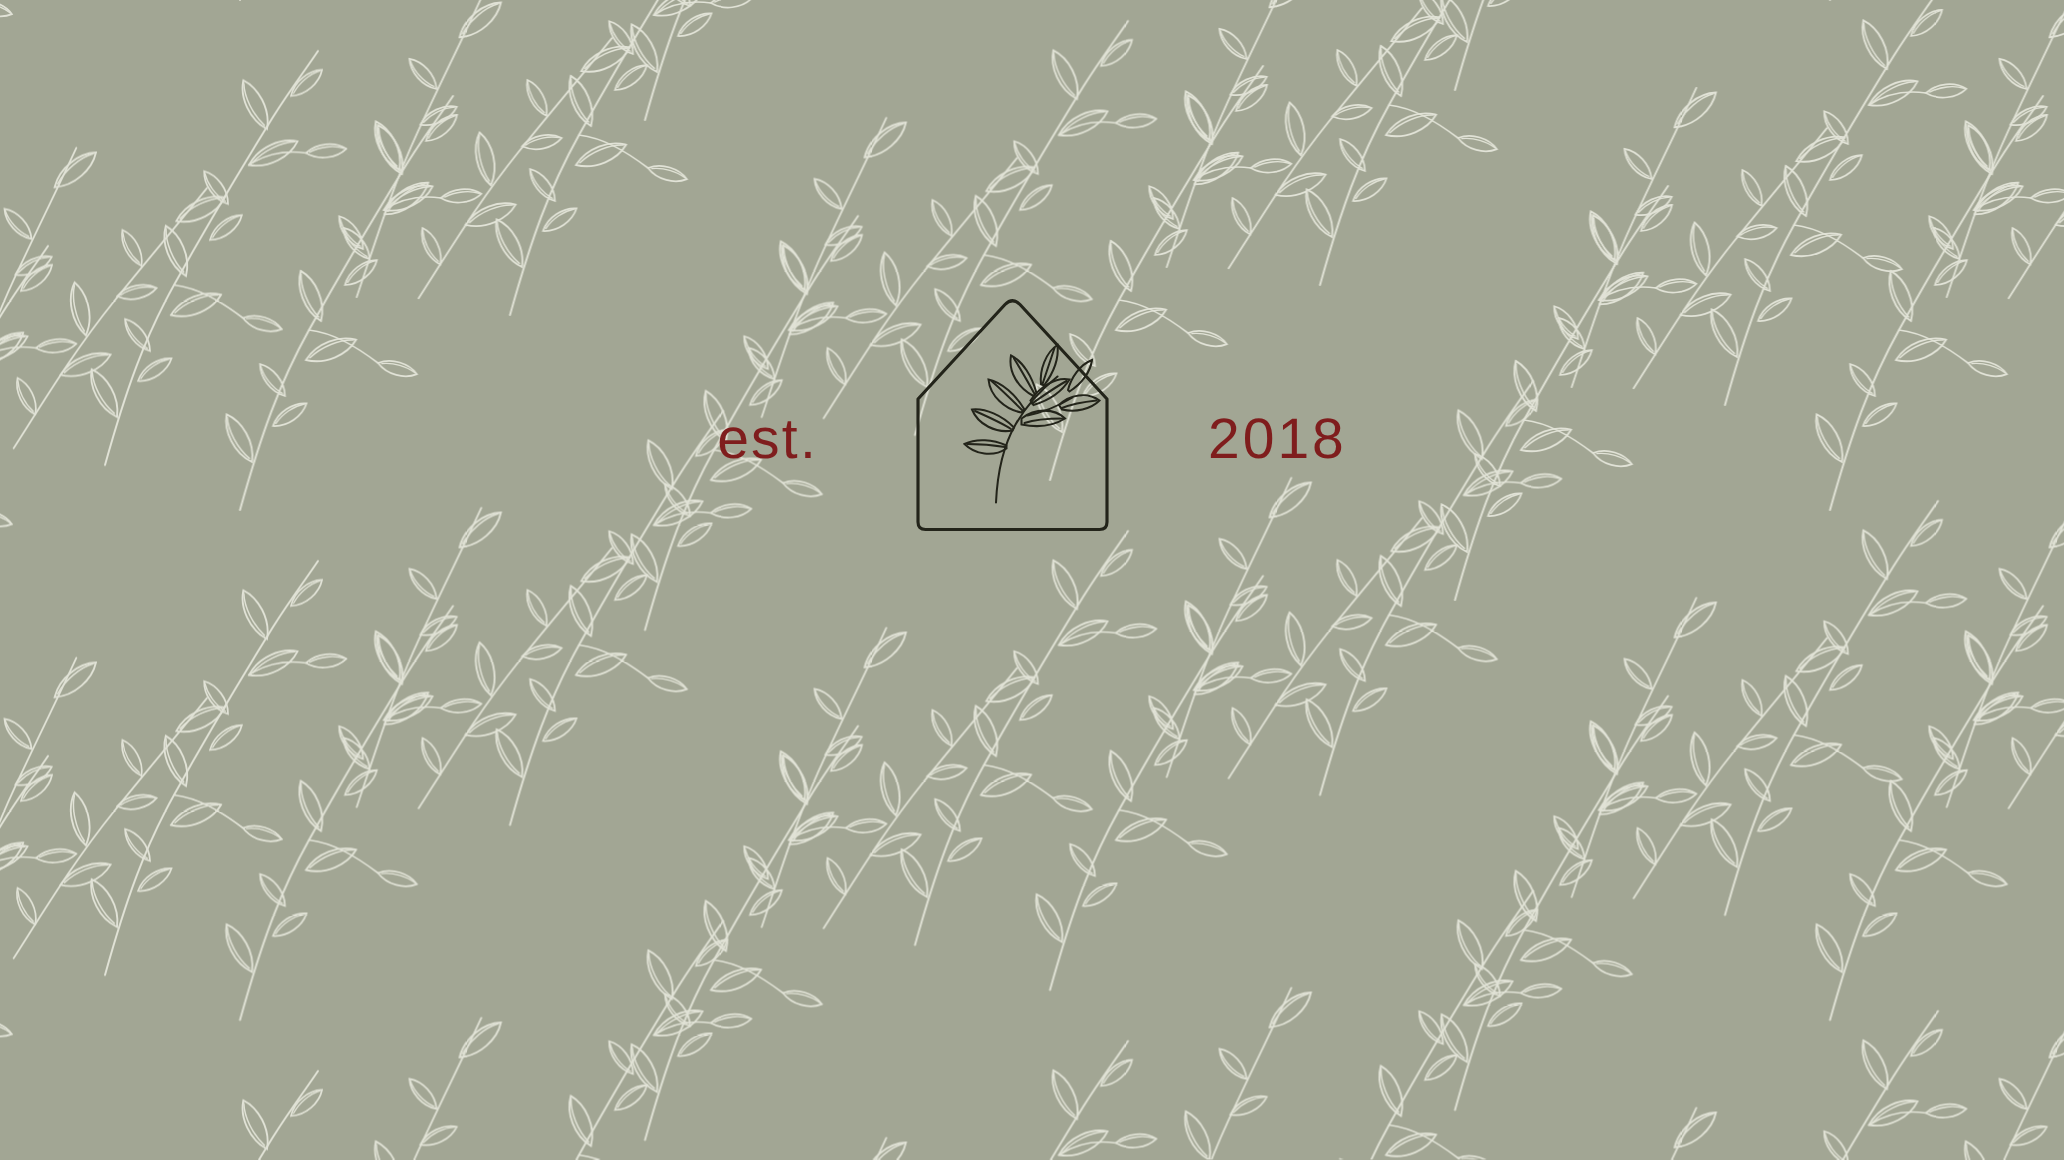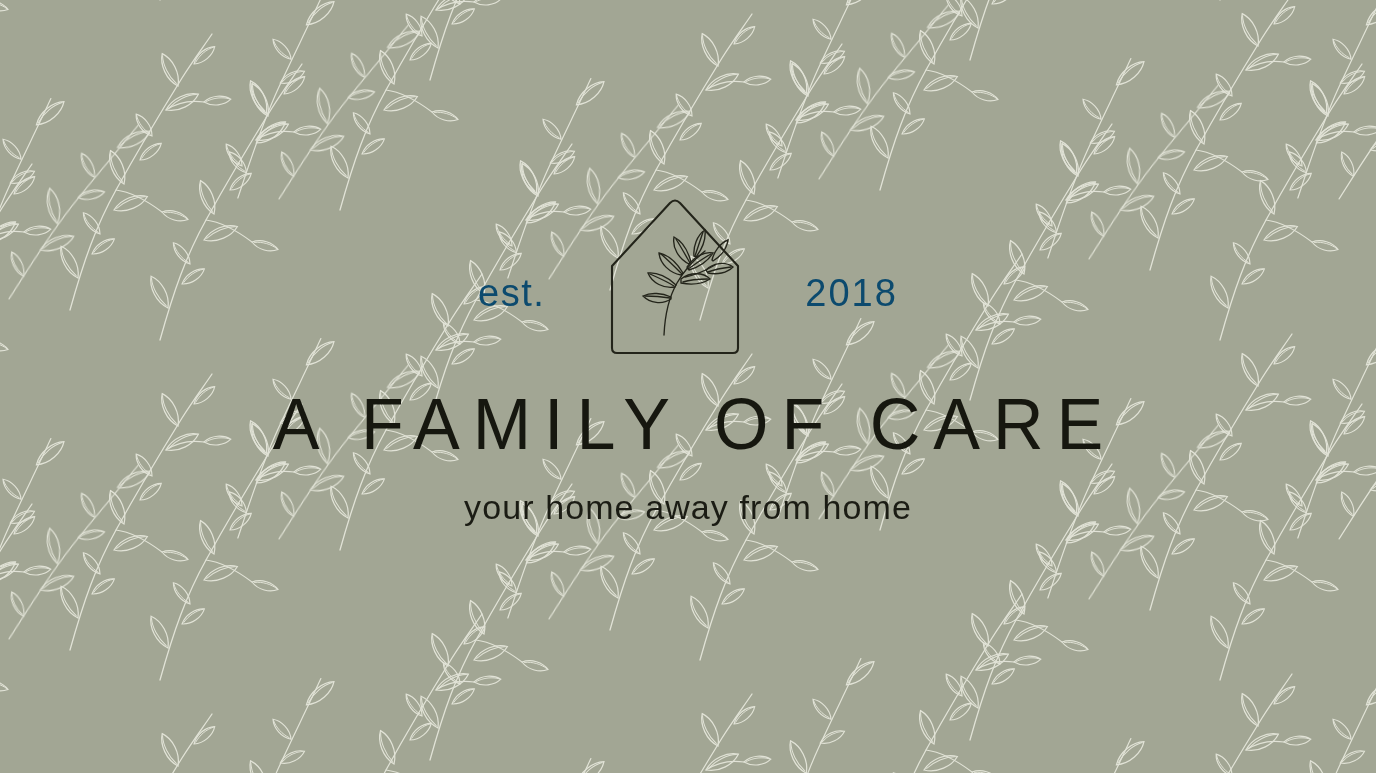--- a/index.html
+++ b/index.html
@@ -44,21 +44,21 @@
     top: 193px;
     height: 164px;
     display: flex;
     align-items: center;
     justify-content: center;
   }
 
   .est-text {
     font-size: 38px;
     font-weight: 300;
-    color: #0c4a6e;
+    color: #7f1d1d;
     letter-spacing: 1.5px;
     line-height: 1;
     white-space: nowrap;
     transform: translateY(18px);
   }
   .est-left  { margin-right: 62px; }
   .est-right { margin-left: 62px; letter-spacing: 2px; }
 
   #house-mark {
     width: 136px;
@@ -264,22 +264,16 @@
           <path d="M78 84 C 88 82, 98 78, 108 72"></path>
           <path d="M101 80 C 110 82, 120 80, 126 74 C 118 68, 106 70, 99 77 Z"></path>
           <path d="M124 74 C 115 75, 106 77, 101 79"></path>
           <path d="M106 68 C 114 63, 120 55, 121 47 C 113 50, 107 59, 105 67 Z"></path>
         </g>
       </svg>
 
       <span class="est-text est-right">2018</span>
     </div>
 
-    <div id="title-wrap">
-      <h1 id="brand-title" style="margin:0">A FAMILY OF CARE</h1>
-    </div>
-
-    <div id="tagline-wrap">
-      <p id="brand-tagline" style="margin:0">your home away from home</p>
-    </div>
+
 
   </div>
 </div>
 
 </body></html>

